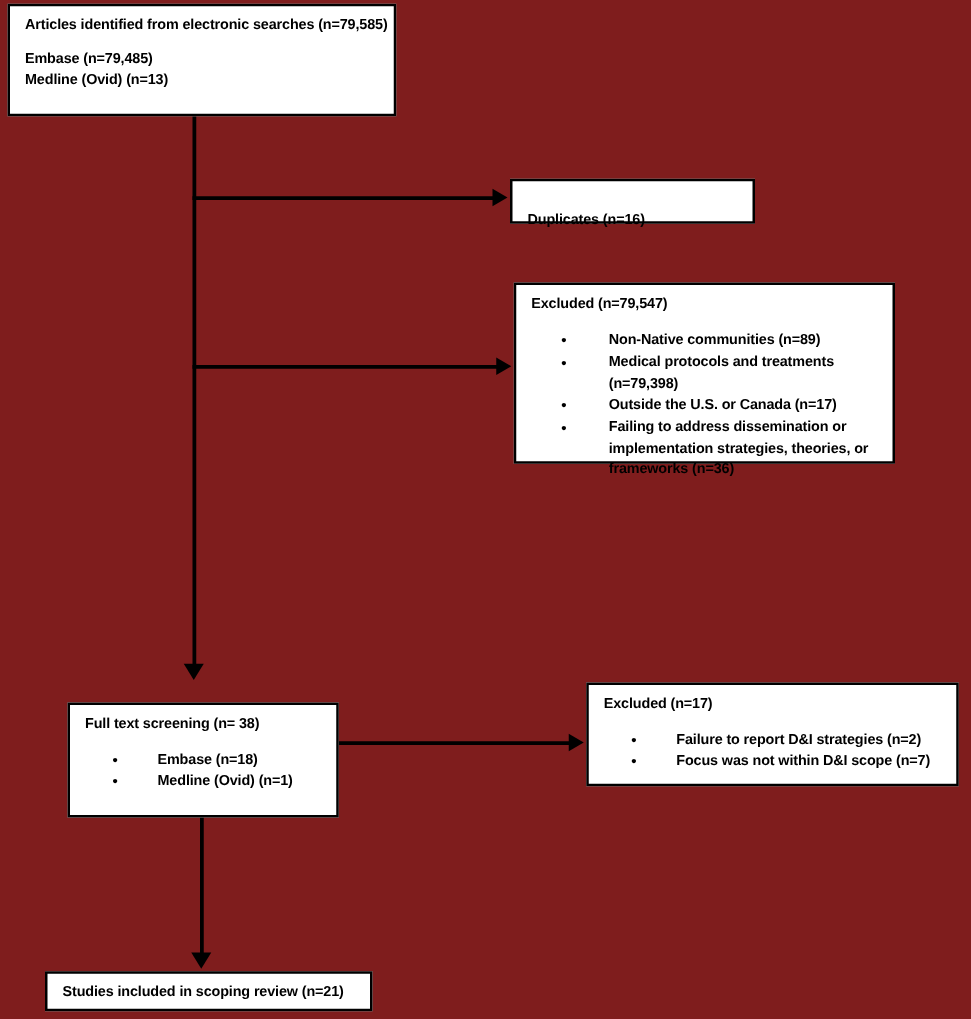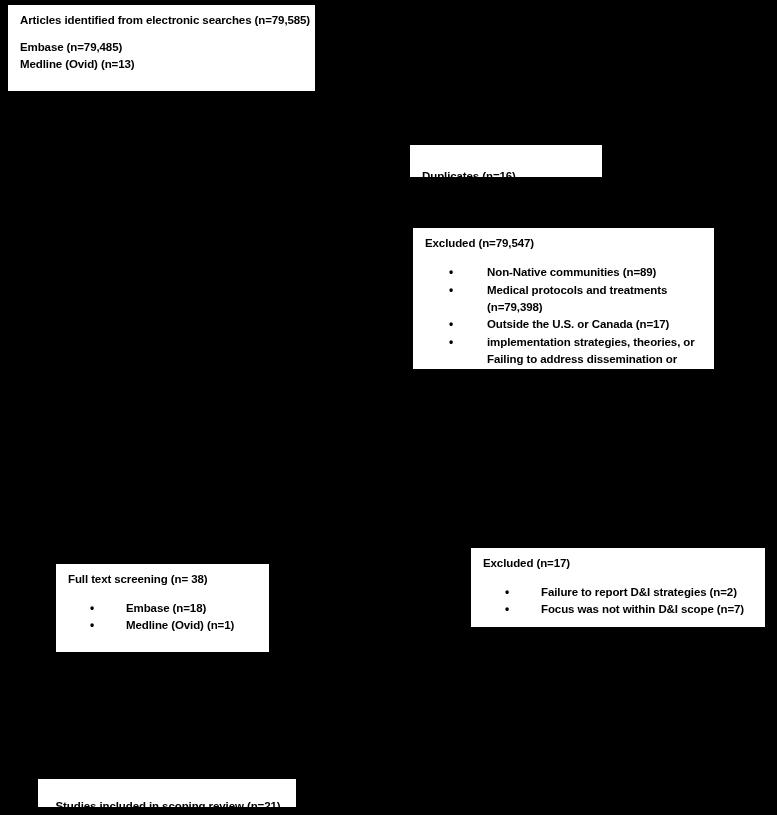--- a/index.html
+++ b/index.html
@@ -9,21 +9,21 @@
     background: #ffffff;
   }
   body {
     font-family: "Liberation Sans", sans-serif;
     color: #000000;
   }
   #canvas {
     position: relative;
     width: 777px;
     height: 815px;
-    background: #000000;
+    background: #7f1d1d;
     overflow: hidden;
   }
   .box {
     position: absolute;
     box-sizing: border-box;
     border: 2.5px solid #000000;
     background: #ffffff;
     padding: 8px 10px 8px 12px;
   }
   .box-title {
@@ -103,21 +103,21 @@
     border-right: 8px solid transparent;
     border-top: 13px solid #000000;
   }
 
   
   #box-identified { left: 6px;   top: 3px;   width: 311px; height: 90px; }
   #box-duplicates { left: 408px; top: 143px; width: 196px; height: 31px; padding-top: 24px; }
   #box-excluded-screening { left: 411px; top: 226px; width: 305px; height: 145px; }
   #box-fulltext   { left: 54px;  top: 546px; width: 217px; height: 92px; margin-top: 16px; }
   #box-excluded-fulltext { left: 469px; top: 546px; width: 298px; height: 83px; }
-  #box-included   { left: 36px;  top: 777px; width: 262px; height: 32px; padding-top: 20px; text-align: center; }
+  #box-included   { left: 36px;  top: 777px; width: 262px; height: 32px; padding-top: 8px; }
 </style>
 </head>
 <body>
 
 <div id="canvas">
 
   <div class="vline" style="left:154px; top:93px; height:440px;"></div>
   <div class="arrow-down" style="left:147px; top:531px;"></div>
 
   <div class="hline" style="left:154px; top:157px; width:241px;"></div>
@@ -144,22 +144,22 @@
     <div class="box-title">Duplicates (n=16)</div>
   </div>
 
   <div class="box" id="box-excluded-screening">
     <div class="box-title">Excluded (n=79,547)</div>
     <ul class="bullet-list">
       <li>Non-Native communities (n=89)</li>
       <li>Medical protocols and treatments (n=79,398)</li>
       <li>Outside the U.S. or Canada (n=17)</li>
       <li>
+        <span class="wrapline">Failing to address dissemination or</span>
         <span class="wrapline">implementation strategies, theories, or</span>
-        <span class="wrapline">Failing to address dissemination or</span>
         <span class="wrapline">frameworks (n=36)</span>
       </li>
     </ul>
   </div>
 
   <div class="box" id="box-fulltext">
     <div class="box-title">Full text screening (n= 38)</div>
     <ul class="bullet-list tight">
       <li>Embase (n=18)</li>
       <li>Medline (Ovid) (n=1)</li>

